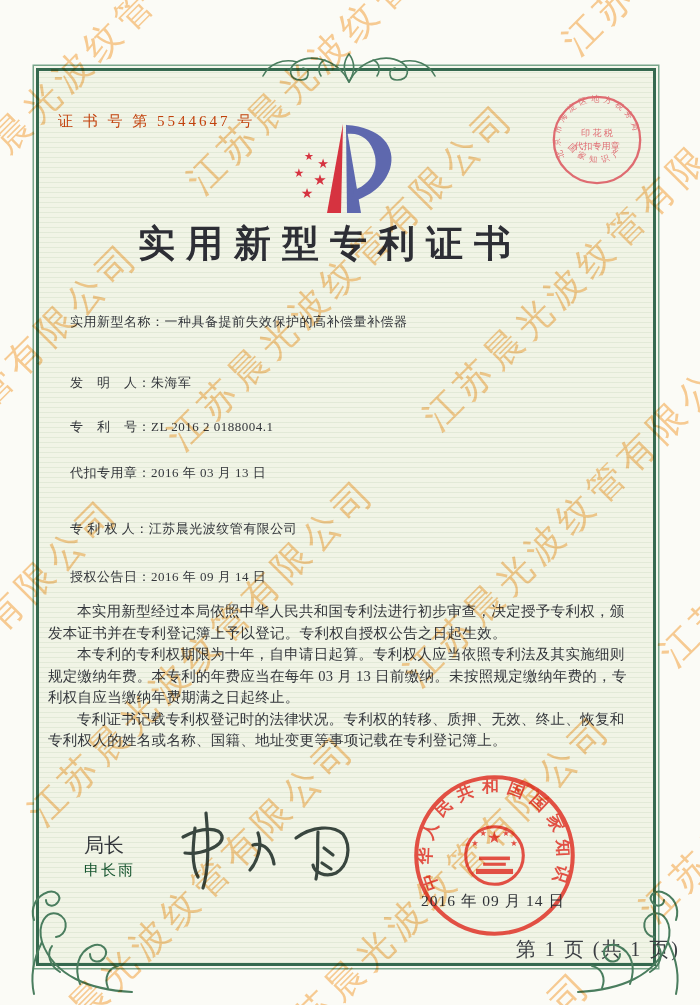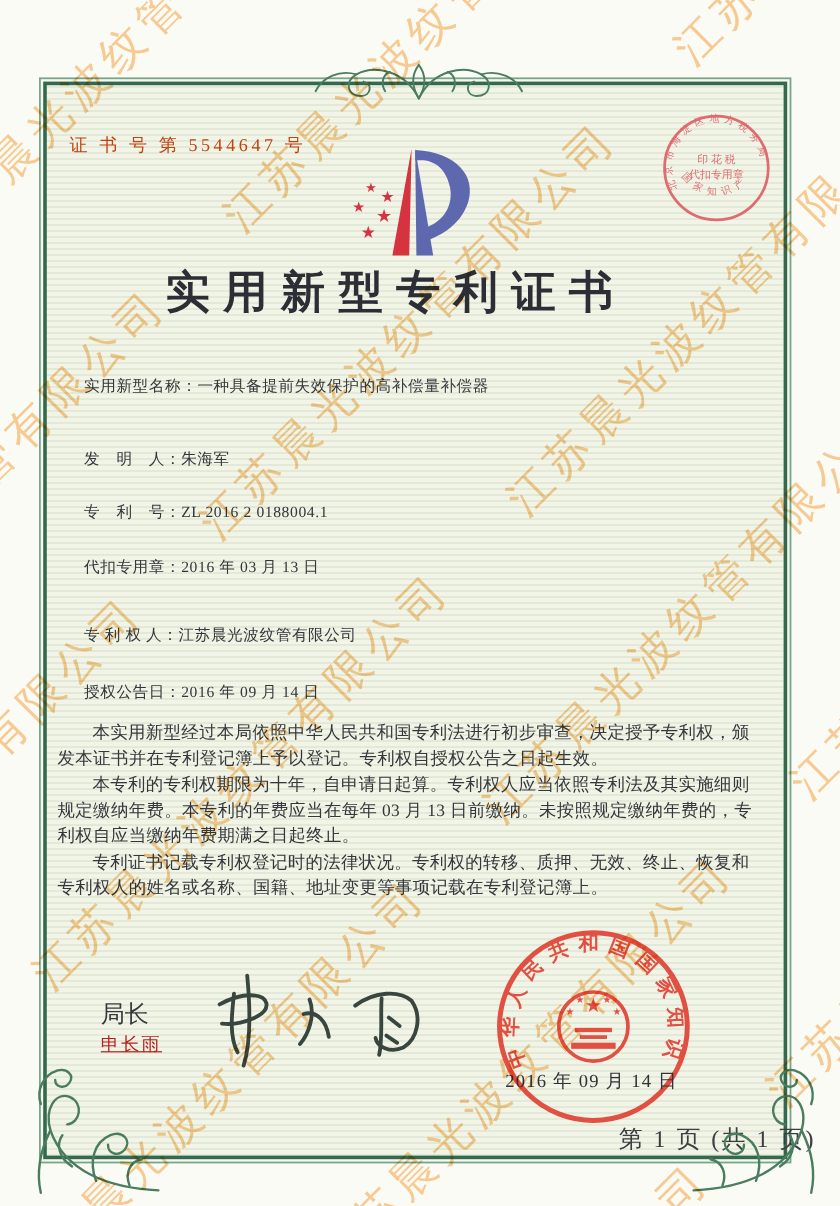--- a/index.html
+++ b/index.html
@@ -27,21 +27,21 @@
   
   .abs{position:absolute;z-index:3;}
   .cert-number{left:58px;top:112px;font-size:15px;letter-spacing:3px;color:#c2410c;}
   .title{left:0;top:219px;width:660px;text-align:center;font-size:37px;font-weight:700;
     letter-spacing:11px;color:#2d2e35;}
   .field{left:70px;font-size:13px;color:#33363b;letter-spacing:0.5px;}
   .f0{top:313px;} .f1{top:374px;} .f2{top:418px;} .f3{top:464px;} .f4{top:520px;} .f5{top:568px;}
   .paras{left:48px;top:601px;width:580px;color:#34373c;}
   .paras p{margin:0;text-indent:2em;font-size:14.5px;line-height:21.5px;letter-spacing:0.3px;}
   .director-title{left:84px;top:832px;font-size:20px;color:#35383d;}
-  .director-name{left:84px;top:861px;font-size:15px;letter-spacing:2px;color:#b91c1c;text-decoration:underline;}
+  .director-name{left:84px;top:861px;font-size:15px;letter-spacing:2px;color:#14532d;}
   .seal-date{left:421px;top:891px;font-size:15.5px;color:#2f3237;z-index:5;letter-spacing:1px;}
   .page-footer{left:0;top:936px;width:680px;text-align:right;font-size:20px;color:#3a3d42;letter-spacing:2px;}
   svg text{font-family:"Liberation Serif","DejaVu Serif",serif;}
 </style>
 </head>
 <body>
 
 <div class="frame"></div>
 
 <svg class="abs" style="left:259px;top:48px;width:180px;height:44px;" viewBox="0 0 180 44">

